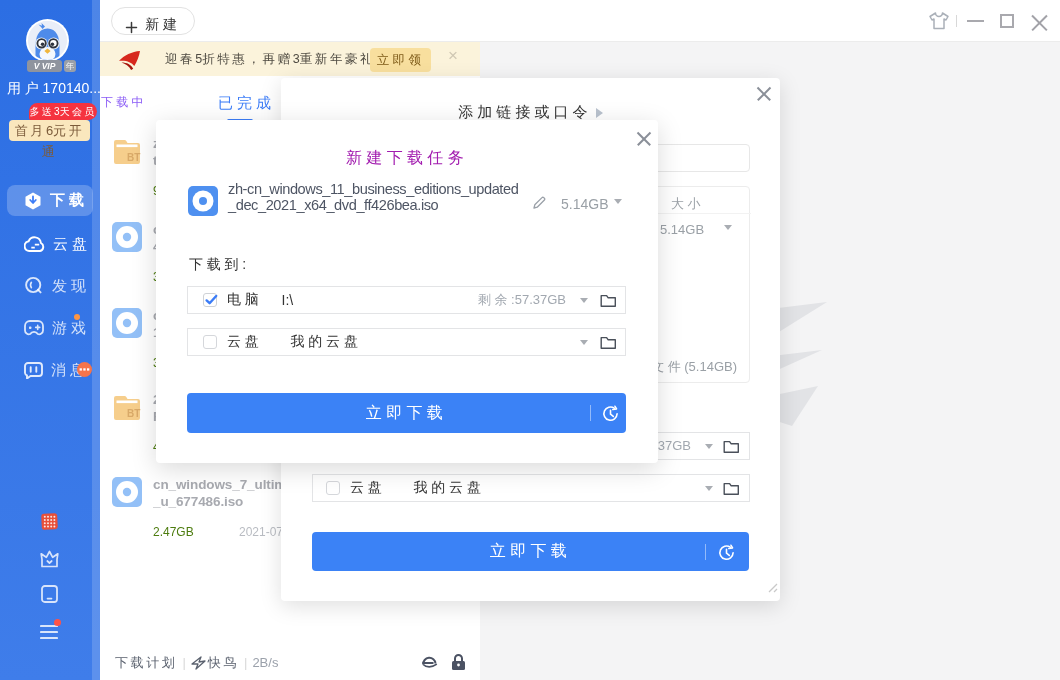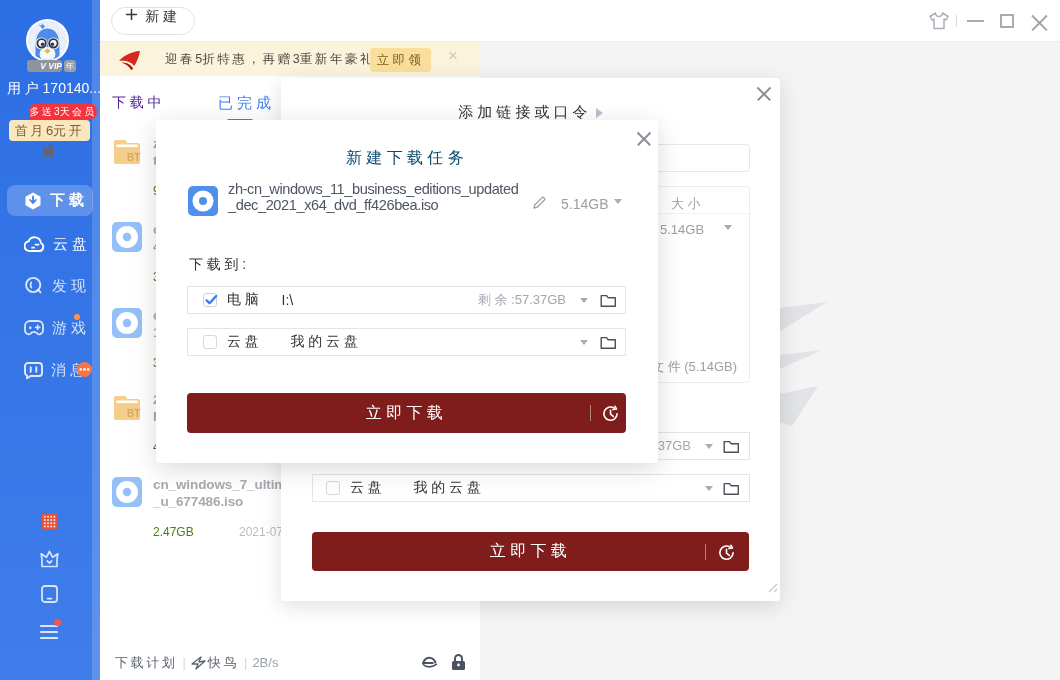--- a/index.html
+++ b/index.html
@@ -1,45 +1,45 @@
 <!DOCTYPE html>
 <html><head><meta charset="utf-8"><style>
 *{margin:0;padding:0;box-sizing:border-box}
 html,body{width:1060px;height:680px;overflow:hidden;font-family:"Liberation Sans",sans-serif;background:#fff;position:relative}
 .abs{position:absolute}
 i.k{font-style:normal;letter-spacing:.27em}
 
 #side{left:0;top:0;width:100px;height:680px;background:linear-gradient(180deg,#2c6ee3,#3f7dea)}
 #side .strip{left:92px;top:0;width:8px;height:680px;background:rgba(255,255,255,.16)}
 #avatar{left:26px;top:19px;width:43px;height:43px;border-radius:50%;background:#e9eef8;border:2px solid rgba(255,255,255,.95)}
-#vipb{left:27px;top:60px;width:35px;height:12px;background:#8f949e;border-radius:3px;color:#fff;font-size:8.5px;font-weight:bold;font-style:italic;text-align:right;line-height:12px}
+#vipb{left:27px;top:60px;width:35px;height:12px;background:#8f949e;border-radius:3px;color:#fff;font-size:8.5px;font-weight:bold;font-style:italic;text-align:center;line-height:12px}
 #vipy{left:64px;top:60px;width:12px;height:12px;background:#999fa8;border-radius:3px;color:#fff;font-size:8.5px;text-align:center;line-height:12px}
 #uname{left:0;top:80px;width:108px;text-align:center;color:#fff;font-size:14px}
 #rbadge{left:29px;top:103px;width:68px;height:17px;background:#f5333f;border-radius:9px 9px 9px 2px;color:#fff;font-size:10px;text-align:center;line-height:17px}
 #rbadge i.k{letter-spacing:2.3px}
 #ybadge{left:9px;top:120px;width:81px;height:21px;background:#fae7bd;border-radius:4px;color:#7b5b3a;font-size:13px;text-align:center;line-height:21px}
 #ybadge i.k{letter-spacing:2.6px}
 .mitem{left:0;width:100px;height:32px;display:flex;align-items:center;padding-left:24px;color:rgba(255,255,255,.78);font-size:15px}
 .mitem svg{margin-right:8px;flex:none}
 .mitem.sel{left:7px;width:86px;border-radius:8px;background:rgba(255,255,255,.22);color:#fff;padding-left:17px}
 .mdot{width:6px;height:6px;border-radius:50%;background:#ff9543}
 
 #top{left:100px;top:0;width:960px;height:42px;background:#fff;border-bottom:1px solid #ececec}
-#newbtn{left:11px;top:7px;width:84px;height:28px;border:1px solid #e2e2e2;border-radius:14px;display:flex;align-items:flex-start;justify-content:center;font-size:14px;color:#333}
+#newbtn{left:11px;top:7px;width:84px;height:28px;border:1px solid #e2e2e2;border-radius:14px;display:flex;align-items:flex-end;justify-content:center;font-size:14px;color:#333}
 #sbox{left:112px;top:7px;width:480px;height:28px;border:1px solid #e8e8ea;border-radius:14px}
 #stag{left:6px;top:2px;height:23px;border-radius:12px;background:#e9f1fc;color:#5a6a84;font-size:12.5px;line-height:23px;padding:0 10px}
 #stag i.k{letter-spacing:2.2px}
 
 #lp{left:100px;top:42px;width:380px;height:638px;background:#fff}
 #banner{left:0;top:0;width:380px;height:34px;background:#fbf3db}
 #bantxt{left:54px;top:0;line-height:34px;font-size:12.5px;color:#4f4b42}
 #bantxt i.k{letter-spacing:2.6px}
 #banbtn{left:270px;top:6px;width:61px;height:24px;background:#f8df9e;border-radius:4px;color:#7d5a17;font-size:12.5px;text-align:center;line-height:24px}
 #banx{left:348px;top:4px;font-size:17px;color:#cfc7b3}
-.tab1{left:12px;top:52px;font-size:14px;color:#4c1d95}
+.tab1{left:1px;top:52px;font-size:12px;color:#8b5cf6}
 .tab2{left:118px;top:52px;font-size:15px;color:#3c7df8}
 .tab2 b{font-size:14px;margin-left:6px}
 #tabline{left:127px;top:77px;width:26px;height:3px;border-radius:2px;background:#3c7df8}
 .item .nm{position:absolute;left:41px;top:-1px;width:232px;color:#a8aab0;font-size:13.5px;font-weight:bold;line-height:17.5px;letter-spacing:-0.1px;white-space:nowrap;overflow:hidden}
 .item .nm div{height:17px;overflow:hidden}
 .item .sz{position:absolute;left:41px;top:48px;color:#4d7c0f;font-size:12px}
 .item .dt{position:absolute;left:127px;top:48px;color:#b9bcc2;font-size:12px}
 #lpbot{left:0;top:603px;width:380px;height:35px;background:#fff;display:flex;align-items:center;font-size:13px;color:#5a616e}
 #lpbot i.k{letter-spacing:2.6px}
 
@@ -52,21 +52,21 @@
 .xclose:before,.xclose:after{content:"";position:absolute;left:-2px;top:6.2px;width:18px;height:1.6px;background:#8a8f98}
 .xclose.big:before,.xclose.big:after{width:21px;left:-2.5px;top:7px;height:1.8px;background:#a2a2a8}
 .xclose:before{transform:rotate(45deg)}
 .xclose:after{transform:rotate(-45deg)}
 .row{position:absolute;height:28px;border:1px solid #e3e4e6;border-radius:0;display:flex;align-items:center;font-size:14px;color:#333}
 .cb{width:14px;height:14px;border-radius:3px;flex:none}
 .cb.on{background:#fff;border:1px solid #cfd2d6;overflow:visible}
 .cb.off{border:1px solid #d5d7db;background:#fff}
 .gray{color:#a2a8b0;font-size:13px}
 .caret{width:0;height:0;border-left:4.5px solid transparent;border-right:4.5px solid transparent;border-top:5.5px solid #a9adb3;flex:none}
-.btn{position:absolute;background:#7f1d1d;border-radius:4px;color:#fff;font-size:16px;display:flex;align-items:center;justify-content:center}
+.btn{position:absolute;background:#3b82f6;border-radius:4px;color:#fff;font-size:16px;display:flex;align-items:center;justify-content:center}
 .btnsep{position:absolute;width:1px;height:16px;background:rgba(255,255,255,.45)}
 </style></head><body>
 
 <div id="rp" class="abs">
 <svg class="abs" style="left:220px;top:238px" width="130" height="150" viewBox="0 0 130 150">
       <g fill="#e2e3e6">
         <polygon points="20,35 127,22 66,60"></polygon>
         <polygon points="8,84 122,70 60,98"></polygon>
         <polygon points="28,125 118,106 92,146"></polygon>
       </g>
@@ -313,21 +313,21 @@
       <path d="M10.8 4.6 L14.6 3.9 L12.9 1.2" fill="none" stroke="#fff" stroke-width="1.5" stroke-linejoin="round" stroke-linecap="round"></path>
       <path d="M8.5 5.2 L8.5 9.2 L11.3 11.4" stroke="#fff" stroke-width="1.6" fill="none" stroke-linecap="round"></path>
     </svg>
  <svg class="abs" style="left:484px;top:502px" width="13" height="13" viewBox="0 0 13 13">
       <path d="M12 4 L4 12 M12 9 L9 12" stroke="#c9c9c9" stroke-width="1.3"></path>
     </svg>
 </div>
 
 <div id="dfront" class="dlg abs">
  <div class="xclose abs" style="left:481px;top:12px"></div>
- <div class="abs" style="left:0;top:28px;width:100%;text-align:center;font-size:16px;color:#0c4a6e"><i class="k">新建下载任务</i></div>
+ <div class="abs" style="left:0;top:28px;width:100%;text-align:center;font-size:16px;color:#a21caf"><i class="k">新建下载任务</i></div>
  <div class="abs" style="left:32px;top:66px;width:30px;height:30px;border-radius:5px;background:#4e90f0">
    <svg width="30" height="30" viewBox="0 0 30 30">
         <circle cx="15" cy="15" r="10.5" fill="#fff"></circle>
         <circle cx="15" cy="15" r="4" fill="#4e90f0"></circle>
       </svg>
  </div>
  <div class="abs" style="left:72px;top:62px;font-size:14.6px;color:#4e5564;line-height:15.5px;letter-spacing:-0.42px;white-space:nowrap">zh-cn_windows_11_business_editions_updated<br>_dec_2021_x64_dvd_ff426bea.iso</div>
  <svg class="abs" style="left:376px;top:75px" width="15" height="15" viewBox="0 0 15 15">
       <path d="M2 13 L2.8 9.8 L10 2.6 A1.2 1.2 0 0 1 11.7 2.6 L12.4 3.3 A1.2 1.2 0 0 1 12.4 5 L5.2 12.2 Z" fill="none" stroke="#9aa0a8" stroke-width="1.3" stroke-linejoin="round"></path>
     </svg>

